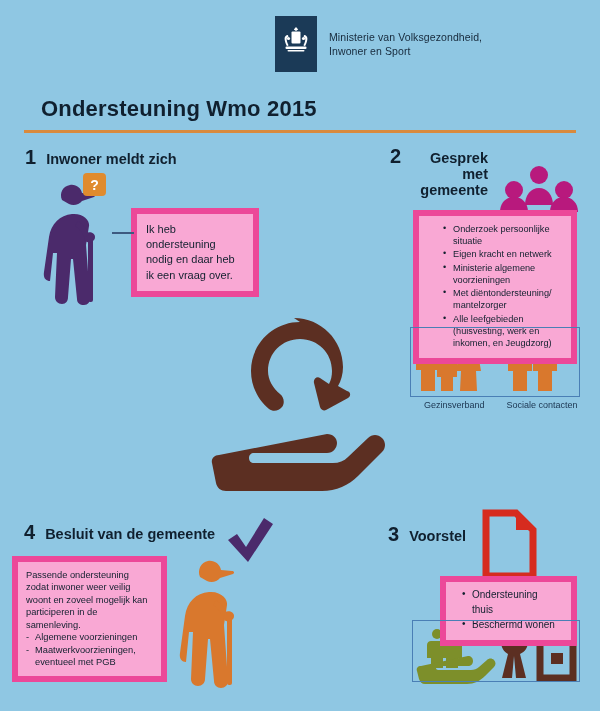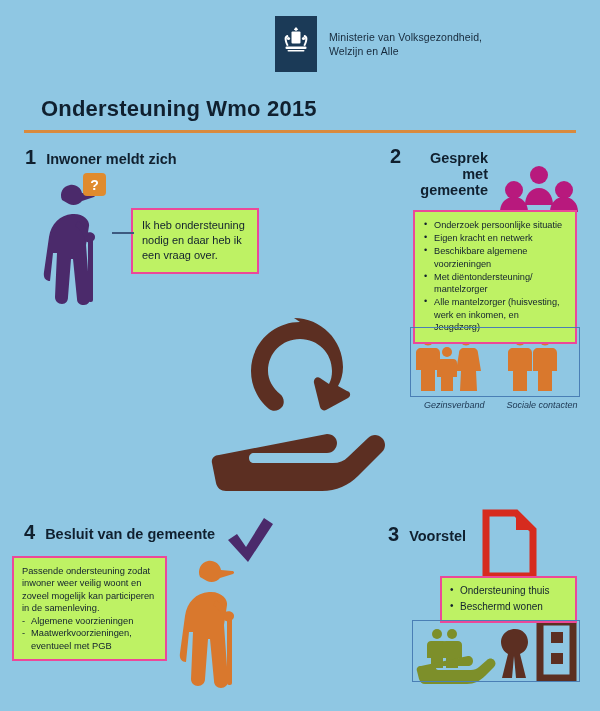--- a/index.html
+++ b/index.html
@@ -25,41 +25,41 @@
   
   .step-h{position:absolute;display:flex;align-items:baseline;}
   .step-num{font-size:20px;font-weight:bold;color:#10202f;}
   .step-lab{font-size:14.5px;font-weight:bold;margin-left:10px;color:#10202f;text-align:right;}
   #sh1{left:25px;top:146px;}
   #sh2{left:390px;top:145px;}
   #sh3{left:388px;top:523px;}
   #sh4{left:24px;top:521px;}
 
   
-  .wbox{position:absolute;background:#bef264;border:2px solid #ec4899;box-sizing:border-box;}
+  .wbox{position:absolute;background:#f9a8d4;border:6px solid #ec4899;box-sizing:border-box;}
   .wbox ul{margin:0;padding:0;list-style:none;}
   .wbox li{position:relative;padding-left:10px;margin:0 0 1px 0;}
   .wbox li:before{content:"•";position:absolute;left:0;top:-1px;}
 
   
   #bubble{left:131px;top:208px;width:128px;padding:8px 9px;font-size:11px;line-height:1.38;}
   #bubble-tail{position:absolute;left:112px;top:232px;width:22px;height:2px;background:#3d5a80;}
 
   
-  #box2{left:413px;top:210px;width:164px;padding:7px 8px 8px 9px;font-size:9.2px;line-height:1.33;}
+  #box2{left:413px;top:210px;width:164px;padding:7px 8px 8px 24px;font-size:9.2px;line-height:1.33;}
 
   
   #panel2{left:410px;top:327px;width:170px;height:70px;background:transparent;border:1px solid #4a7fb5;}
   .cap-row{position:absolute;left:410px;top:400px;width:172px;display:flex;}
-  .cap{font-size:9px;font-style:italic;color:#1b3550;}
+  .cap{font-size:9px;color:#1b3550;}
   .cap.a{margin-left:14px;}
   .cap.b{margin-left:22px;}
 
   
-  #box3{left:440px;top:576px;width:137px;padding:6px 8px;font-size:10px;line-height:1.45;}
+  #box3{left:440px;top:576px;width:137px;padding:6px 16px;font-size:10px;line-height:1.45;}
   
   #panel3{left:412px;top:620px;width:168px;height:62px;background:transparent;border:1px solid #4a7fb5;}
 
   
   #box4{left:12px;top:556px;width:155px;padding:7px 8px;font-size:9.3px;line-height:1.34;}
   #box4 .dash{position:relative;padding-left:9px;}
   #box4 .dash:before{content:"-";position:absolute;left:0;top:0;}
 
   
   .art{position:absolute;left:0;top:0;width:600px;height:711px;pointer-events:none;}
@@ -81,21 +81,21 @@
           <path d="M23 11 c2.2 0 3.6 1.8 3.4 4 c-0.2 2.6 -1.4 5.4 -2.4 7.2 l-1.6 -1 c0.9 -1.8 1.8 -4 1.9 -5.8 c0.1 -1.4 -0.6 -2.4 -1.7 -2.4 z"></path>
           <rect x="4.5" y="22.5" width="21" height="2.6" rx="1"></rect>
           <rect x="6.5" y="26" width="17" height="1.6" rx=".8"></rect>
           <circle cx="7.5" cy="14.5" r="1.6"></circle>
           <circle cx="22.5" cy="14.5" r="1.6"></circle>
         </g>
       </svg>
     </div>
     <div class="logo-text">
       <div>Ministerie van Volksgezondheid,</div>
-      <div>Welzijn en Alle</div>
+      <div>Inwoner en Sport</div>
     </div>
   </div>
 
   <div class="title">Ondersteuning  Wmo 2015</div>
   <div class="rule"></div>
 
   <div class="step-h" id="sh1">
     <span class="step-num">1</span>
     <span class="step-lab">Inwoner meldt zich</span>
   </div>
@@ -184,23 +184,23 @@
 
   <div class="qmark">?</div>
 
   <div class="wbox" id="bubble">Ik heb ondersteuning nodig en daar heb ik een vraag over.</div>
   <div id="bubble-tail"></div>
 
   <div class="wbox" id="box2">
     <ul>
       <li>Onderzoek persoonlijke situatie</li>
       <li>Eigen kracht en netwerk</li>
-      <li>Beschikbare algemene voorzieningen</li>
+      <li>Ministerie algemene voorzieningen</li>
       <li>Met diëntondersteuning/ mantelzorger</li>
-      <li>Alle mantelzorger (huisvesting, werk en inkomen, en Jeugdzorg)</li>
+      <li>Alle leefgebieden (huisvesting, werk en inkomen, en Jeugdzorg)</li>
     </ul>
   </div>
 
   <div class="wbox" id="panel2"></div>
   <div class="cap-row">
     <span class="cap a">Gezinsverband</span>
     <span class="cap b">Sociale  contacten</span>
   </div>
 
   <div class="wbox" id="box3">

